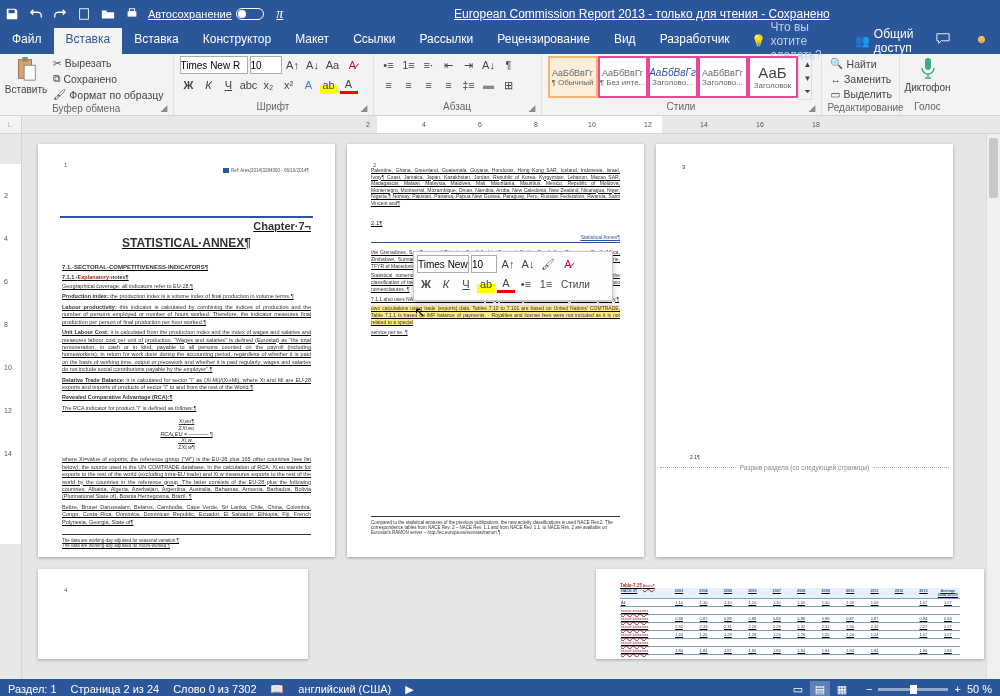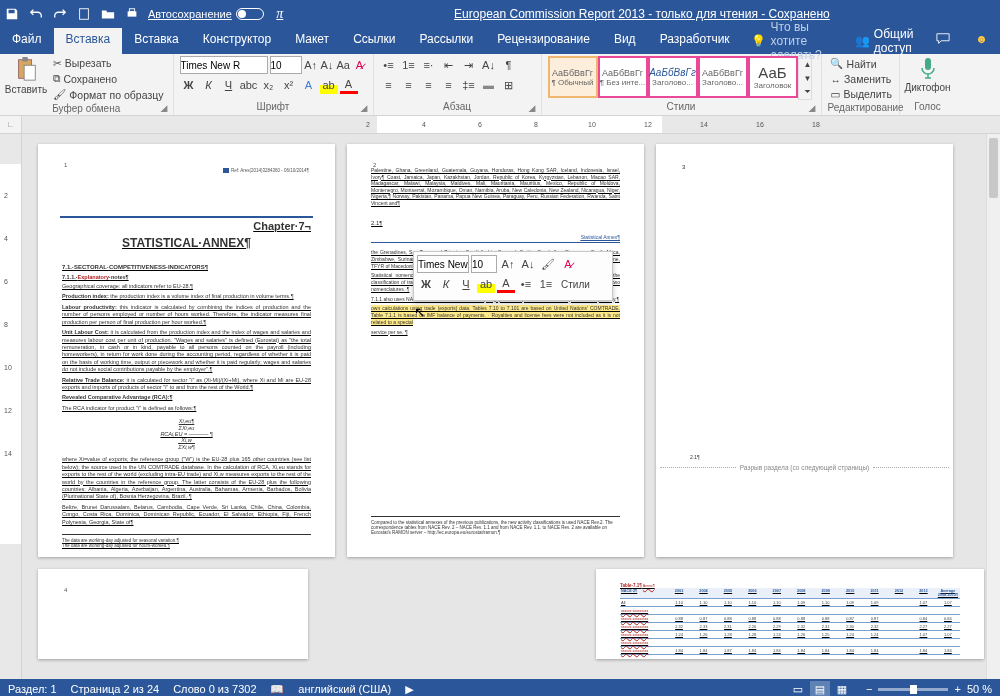--- a/index.html
+++ b/index.html
@@ -25,21 +25,21 @@
 
 
 .ribbon { height: 62px; background: #f3f3f3; border-bottom: 1px solid #d4d4d4; display: flex; font-size: 11px; }
 .ribbon-group { border-right: 1px solid #e1e1e1; padding: 2px 6px; display: flex; flex-direction: column; justify-content: space-between; position: relative; }
 .ribbon-group-label { font-size: 10px; color: #666; text-align: center; padding: 1px 0; }
 .ribbon-group-content { flex: 1; display: flex; align-items: flex-start; gap: 4px; }
 .rg-col { display: flex; flex-direction: column; gap: 1px; }
 .rg-btn { display: flex; align-items: center; gap: 3px; padding: 1px 3px; font-size: 10.5px; color: #444; cursor: pointer; }
 .big-btn { display: flex; flex-direction: column; align-items: center; justify-content: center; width: 40px; font-size: 10px; color: #444; gap: 2px; }
 .font-select { font-size: 10px; height: 18px; border: 1px solid #ababab; background: white; }
-.font-select.name { width: 88px; }
+.font-select.name { width: 68px; }
 .font-select.size { width: 32px; }
 .icon-row { display: flex; gap: 2px; }
 .sq-btn { width: 18px; height: 18px; display: inline-flex; align-items: center; justify-content: center; font-size: 11px; color: #444; cursor: pointer; }
 .styles-gallery { display: flex; gap: 0; }
 .style-box { width: 50px; height: 42px; border: 2px solid #ec4899; background: white; display: flex; flex-direction: column; align-items: center; justify-content: center; font-size: 8px; color: #666; }
 .style-box .sample { font-size: 9px; }
 .style-box.sel { border-color: #f0b56e; background: #fdeedc; }
 .style-box.h1 .sample { color: #2b579a; font-size: 10px; }
 .style-box.h2 .sample { font-size: 15px; color: #444; }
 .dialog-launcher { position: absolute; right: 2px; bottom: 2px; width: 10px; height: 10px; font-size: 9px; color: #888; }

